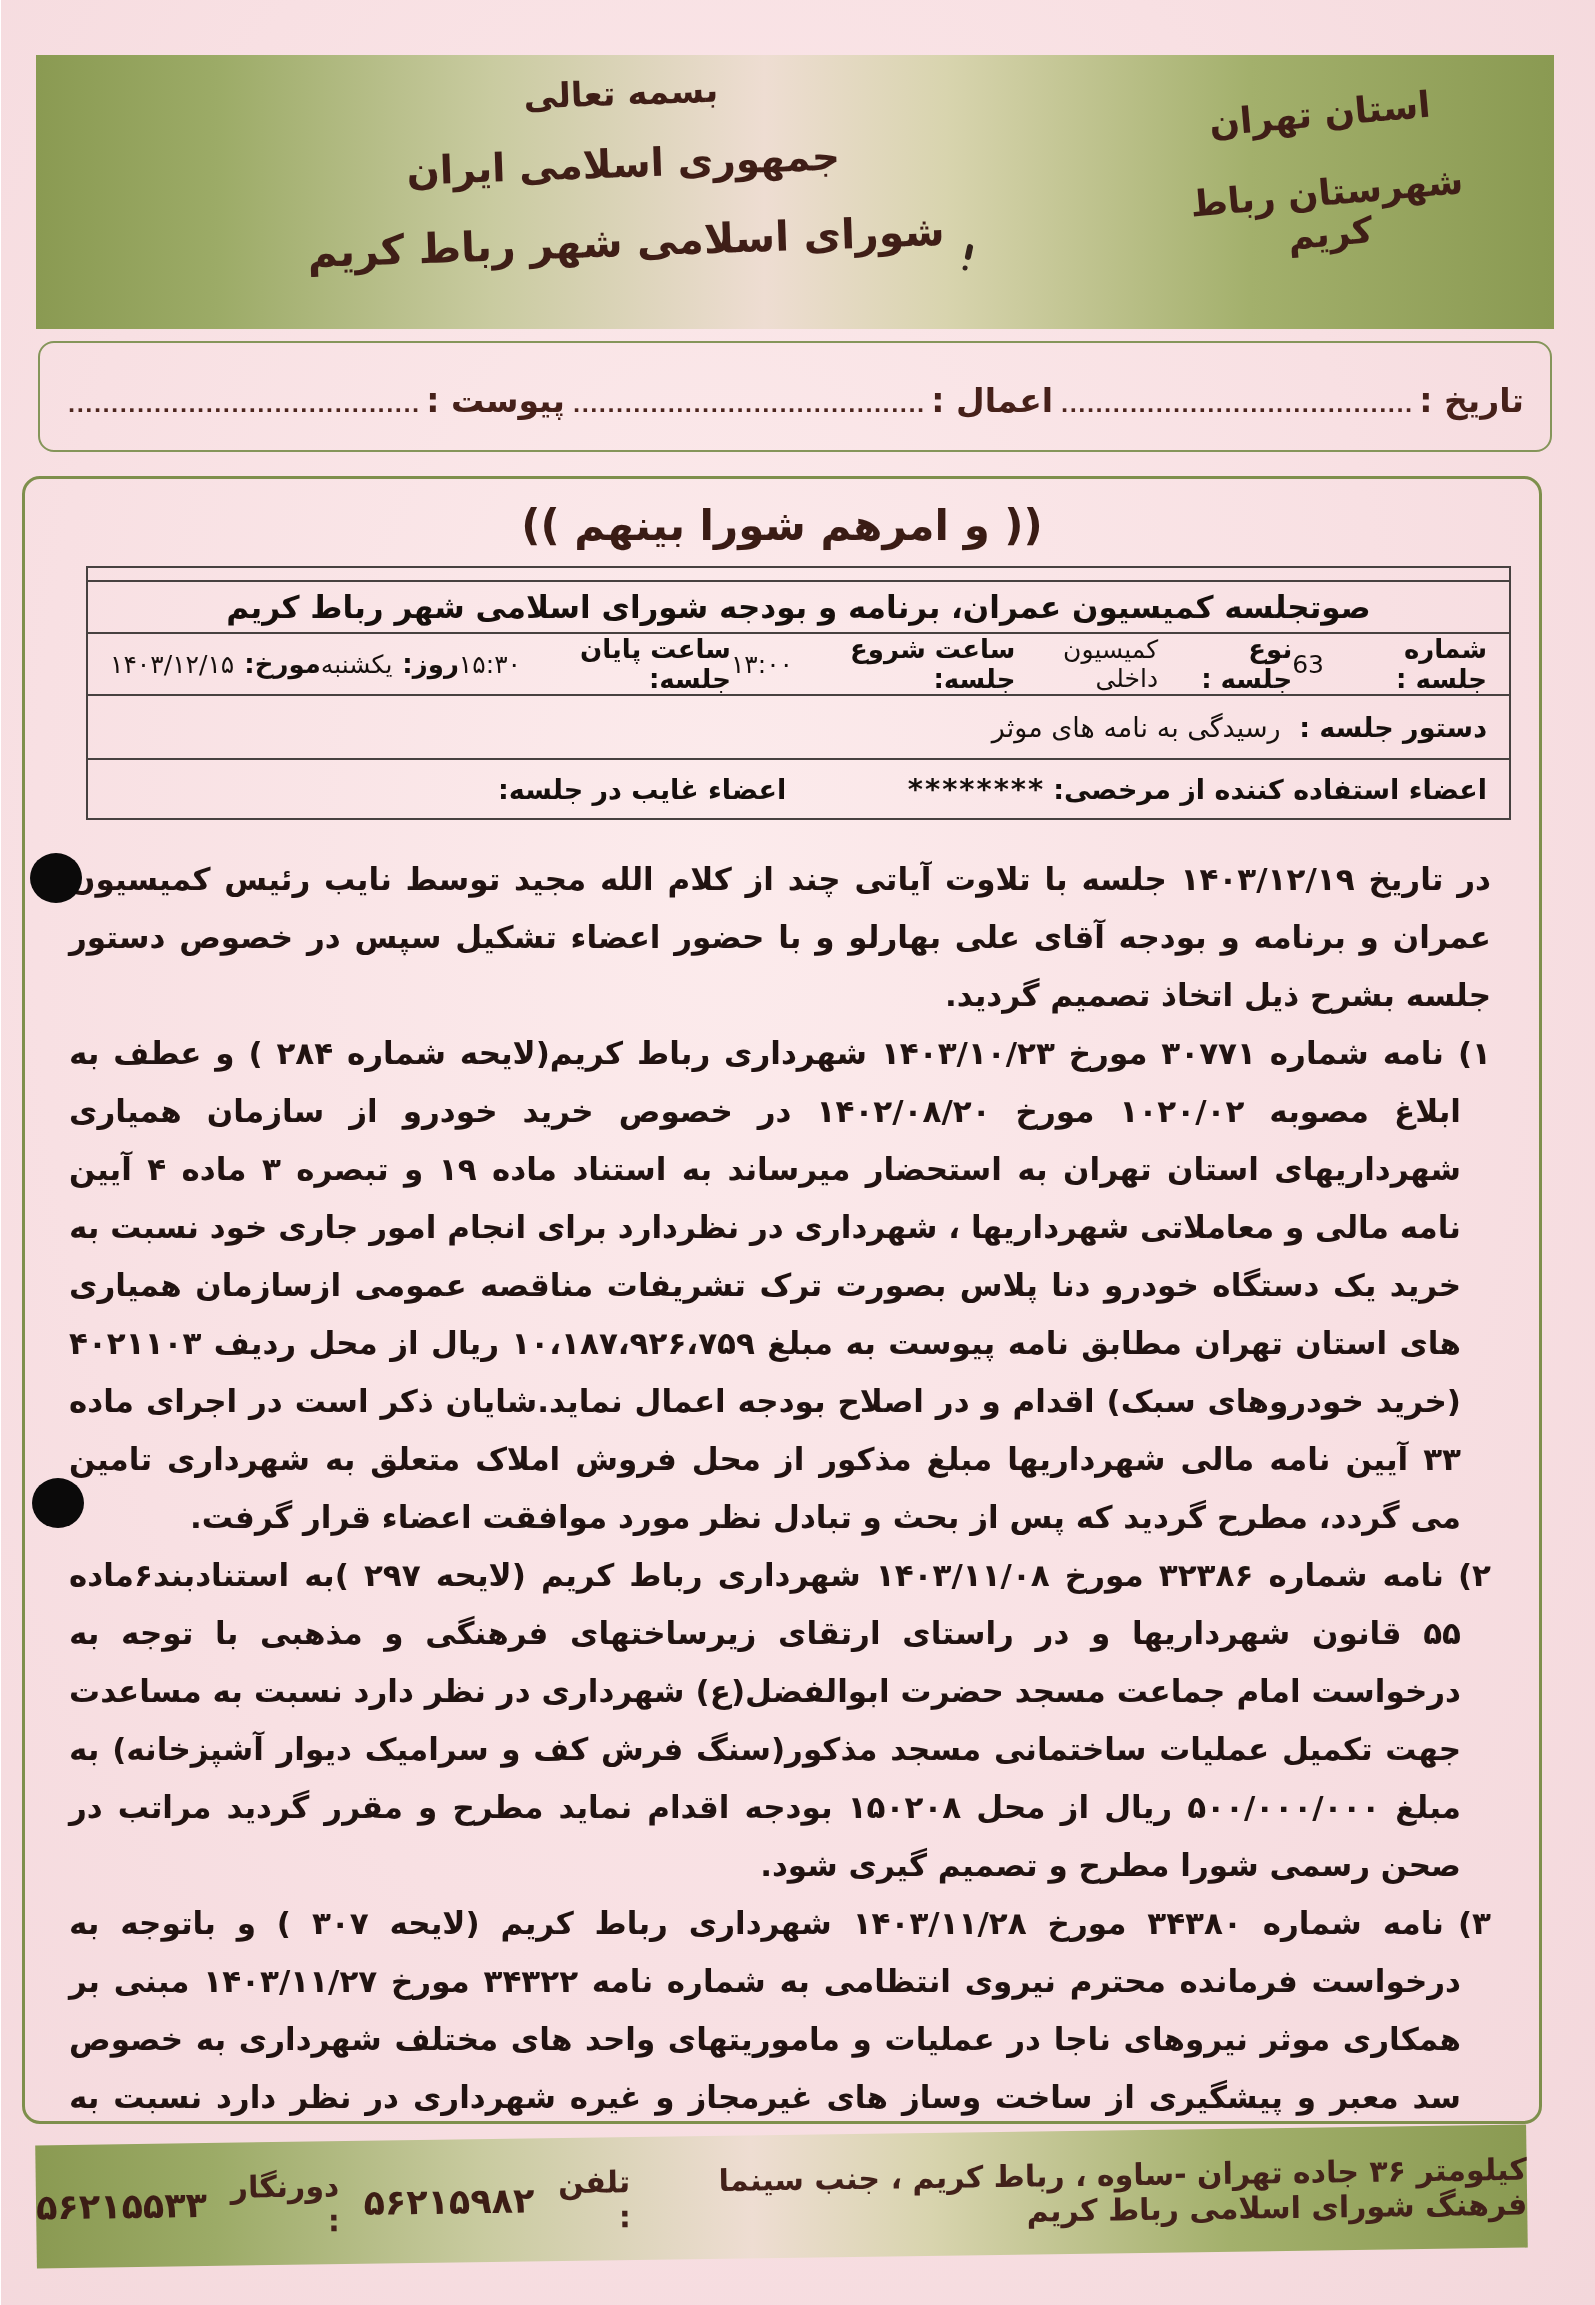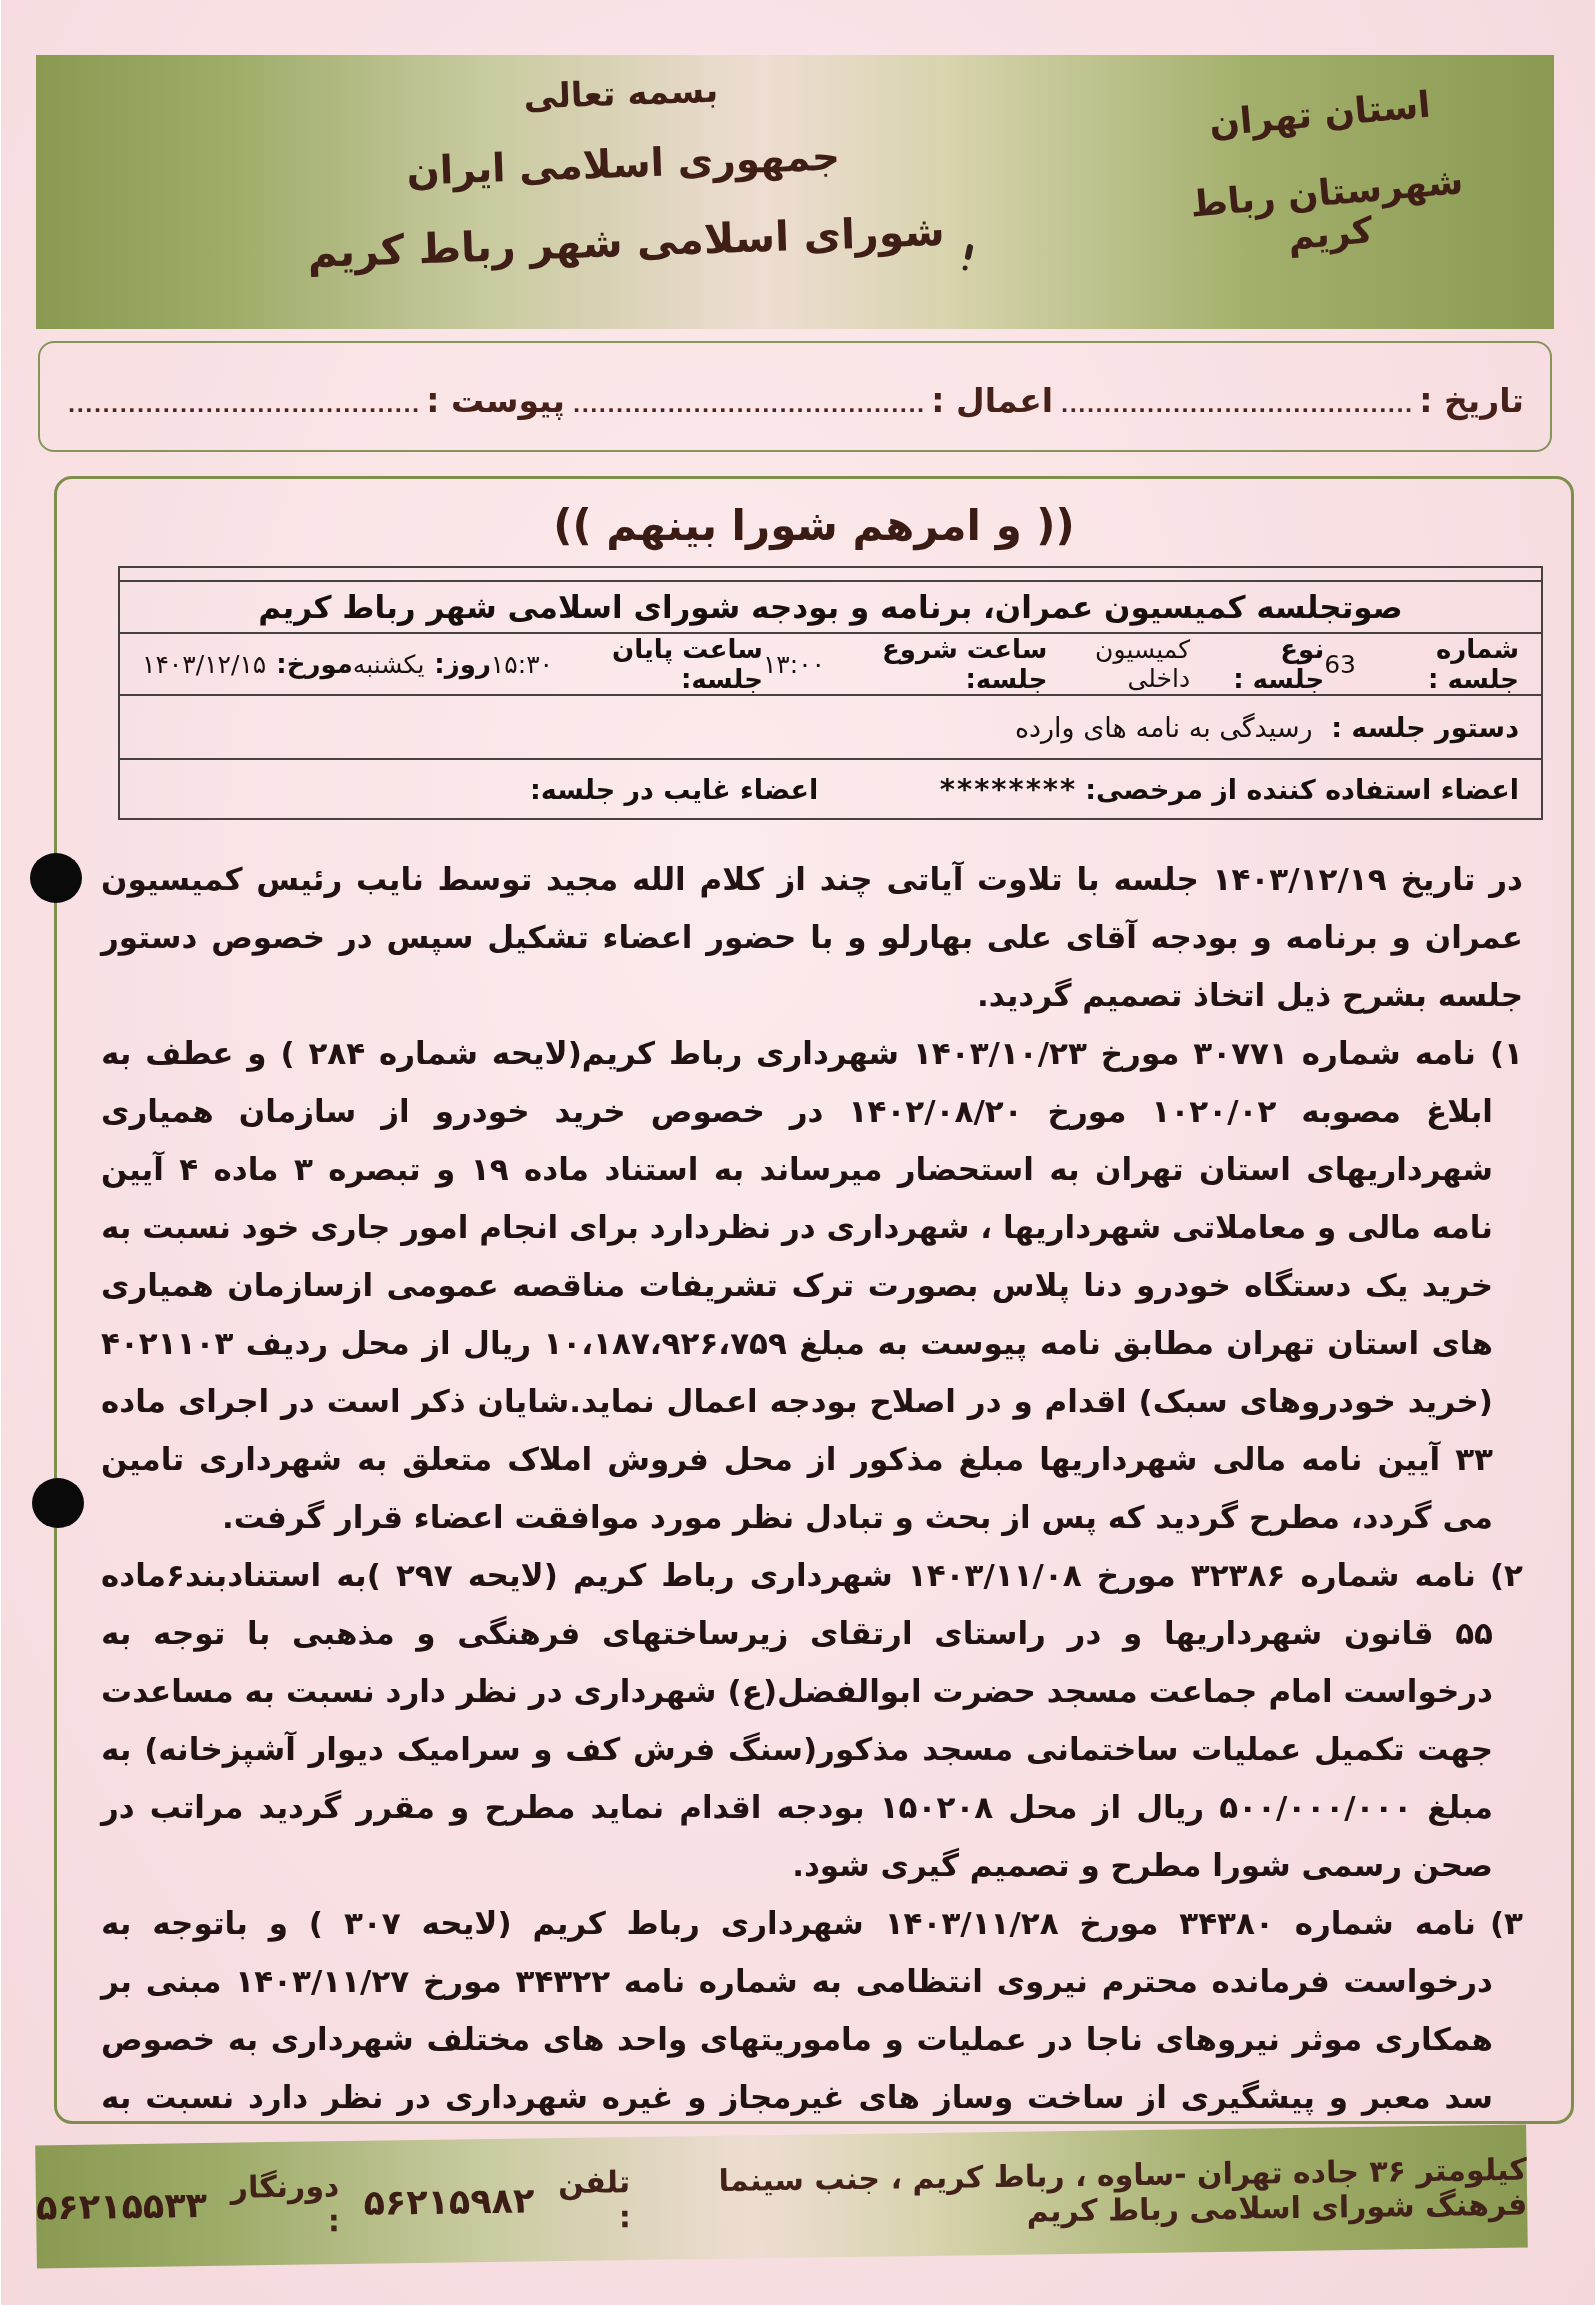--- a/index.html
+++ b/index.html
@@ -28,21 +28,21 @@
   .ref-box{
     position:absolute;left:38px;top:341px;width:1514px;height:111px;box-sizing:border-box;
     border:2px solid #85955a;border-radius:16px;
     display:flex;align-items:baseline;padding:38px 26px 0 26px;gap:6px;
     color:#46211a;font-weight:bold;font-size:33px;
   }
   .ref-label{white-space:nowrap;}
   .ref-dots{flex:1 1 0;overflow:hidden;white-space:nowrap;font-size:20px;letter-spacing:1px;color:#4d261e;font-weight:bold;}
   
   .main-box{
-    position:absolute;left:54px;top:476px;width:1520px;height:1648px;box-sizing:border-box;
+    position:absolute;left:22px;top:476px;width:1520px;height:1648px;box-sizing:border-box;
     border:3px solid #7e8f4c;border-radius:18px;
   }
   .doc-title{margin:22px 0 0 0;text-align:center;font-size:42px;font-weight:bold;color:#3a1c15;letter-spacing:1px;}
   
   .meeting-table{border-collapse:collapse;margin:16px 28px 0 62px;width:1425px;color:#17100d;}
   .meeting-table td{border:2px solid #474140;padding:0 22px;}
   .row-thin td{height:12px;padding:0;}
   .row-title td{height:50px;text-align:center;font-weight:bold;font-size:31px;}
   .row-details td{height:58px;}
   .details-line{display:flex;align-items:center;justify-content:space-between;font-size:26px;}
@@ -135,21 +135,21 @@
             <span class="dl">
               <span class="lbl">مورخ:</span>
               <span class="val">۱۴۰۳/۱۲/۱۵</span>
             </span>
           </div>
         </td>
       </tr>
       <tr class="row-agenda">
         <td>
           <span class="lbl">دستور جلسه :</span>
-          <span class="val">رسیدگی به نامه های وارده</span>
+          <span class="val">رسیدگی به نامه های موثر</span>
         </td>
       </tr>
       <tr class="row-members">
         <td>
           <div class="members-line">
             <span class="dl">
               <span class="lbl">اعضاء استفاده کننده از مرخصی:</span>
               <span class="stars">********</span>
             </span>
             <span class="lbl">اعضاء غایب در جلسه:</span>

